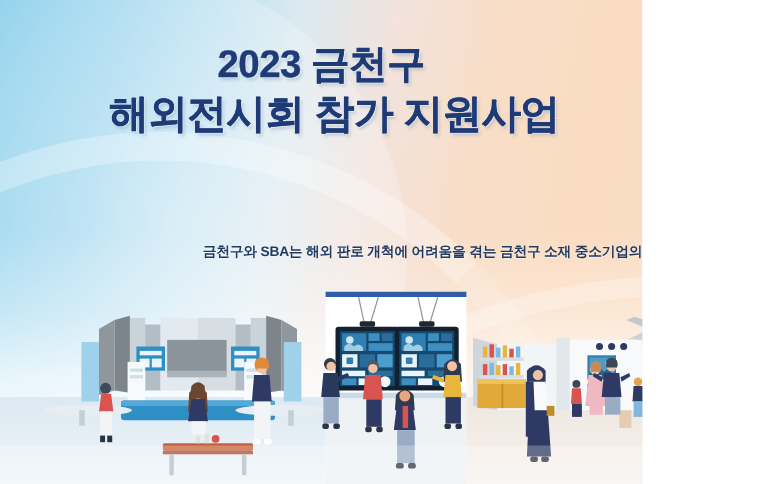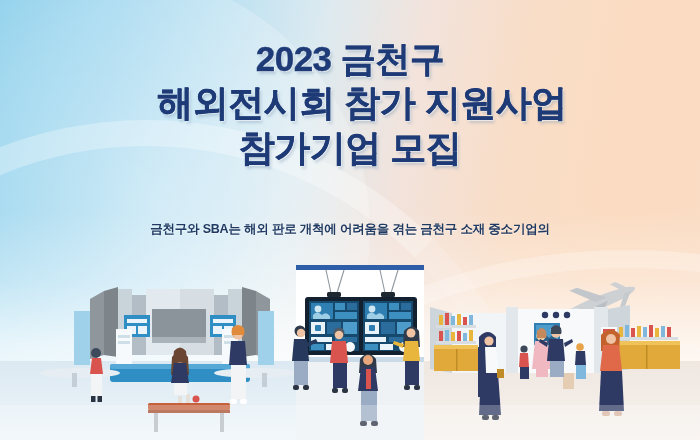--- a/index.html
+++ b/index.html
@@ -2,21 +2,21 @@
 <html><head>
 <meta charset="utf-8">
 <style>
   html, body {
     margin: 0;
     padding: 0;
     background: #ffffff;
   }
   #poster {
     position: relative;
-    width: 700px;
+    width: 584px;
     height: 440px;
     overflow: hidden;
     font-family: "Liberation Sans", "DejaVu Sans", sans-serif;
   }
 
   
   .bg-base {
     position: absolute;
     inset: 0;
     background: linear-gradient(100deg,
@@ -97,21 +97,21 @@
   }
   .title-1 { font-size: 35px; }
   .title-2 { font-size: 36px; margin-top: 6px; padding-left: 24px; }
   .title-3 { font-size: 36px; margin-top: 6px; }
 
   .subtitle {
     position: absolute;
     top: 218px;
     left: 0;
     right: 0;
-    text-align: center;
+    text-align: right;
     z-index: 6;
   }
   .sub-line {
     color: #203a62;
     font-size: 12.5px;
     font-weight: bold;
     line-height: 1.9;
     letter-spacing: -0.2px;
     text-shadow: 0 1px 1px rgba(255,255,255,0.5);
   }
@@ -134,21 +134,20 @@
 
   <div class="bg-base"></div>
   <div class="bg-globe"></div>
   <div class="bg-arc"></div>
   <div class="bg-arc2"></div>
   <div class="bg-bottom-fade"></div>
 
   <div class="headline">
     <div class="title-line title-1">2023 금천구</div>
     <div class="title-line title-2">해외전시회 참가 지원사업</div>
-    <div class="title-line title-3">참가기업 모집</div>
   </div>
 
   <div class="subtitle">
     <div class="sub-line">금천구와 SBA는 해외 판로 개척에 어려움을 겪는 금천구 소재 중소기업의</div>
   </div>
 
   <div class="illustration">
     <svg class="ill-svg" viewBox="0 0 700 175" xmlns="http://www.w3.org/2000/svg">
 
       <defs>

